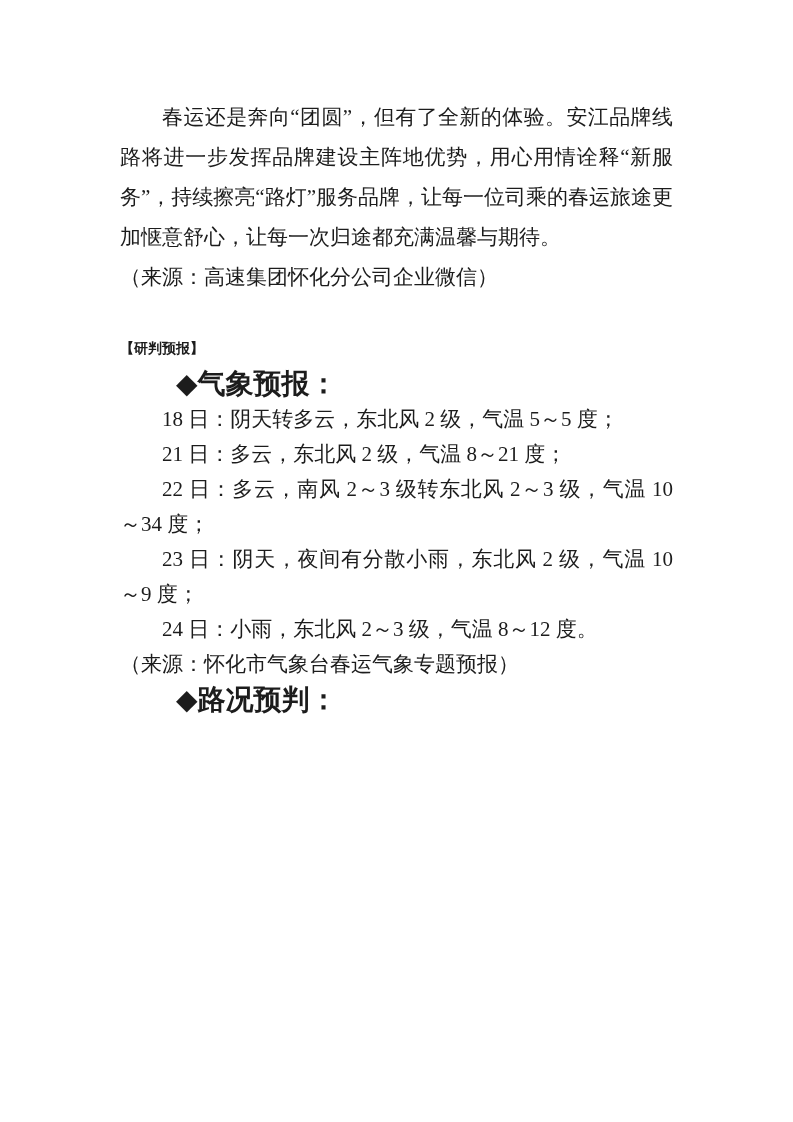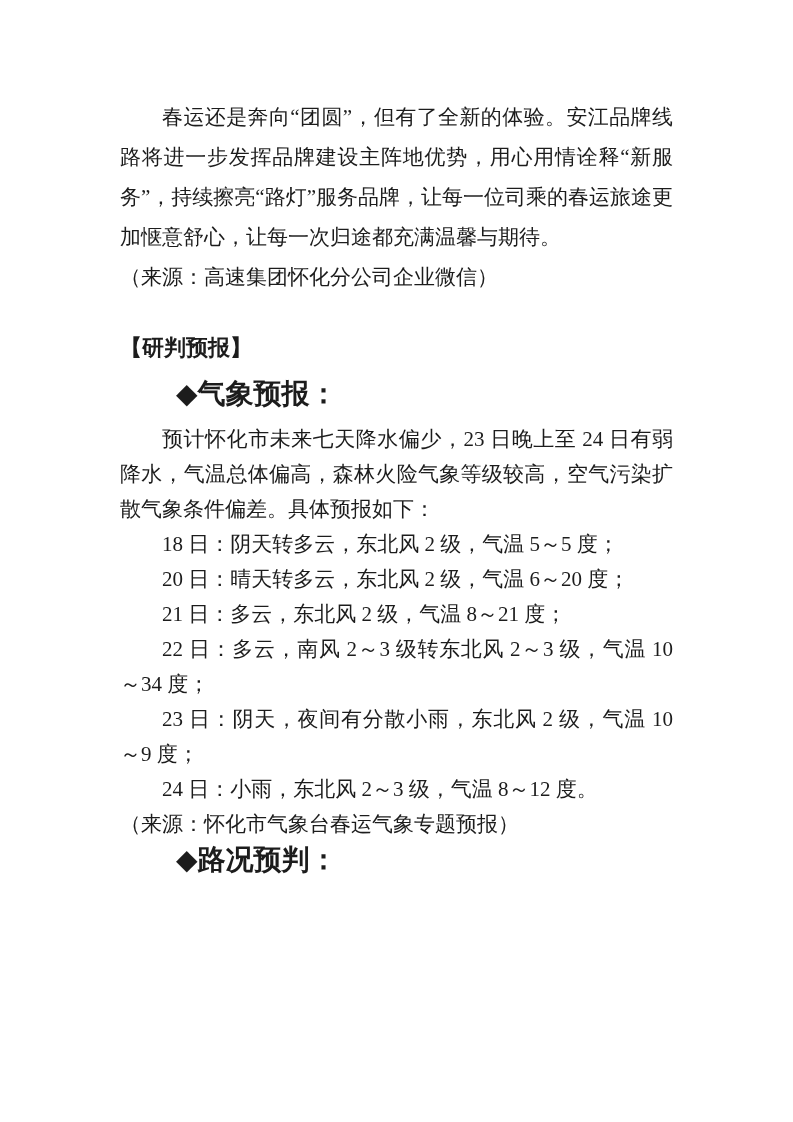--- a/index.html
+++ b/index.html
@@ -34,23 +34,23 @@
     line-height: 40px;
   }
   p.source-line {
     text-indent: 0;
     line-height: 40px;
   }
   .sec {
     line-height: 35px !important;
   }
   h2.section-heading {
-    margin: 33px 0 10px 0;
+    margin: 33px 0 0 0;
     font-family: "Liberation Sans", "DejaVu Sans", sans-serif;
-    font-size: 22px;
+    font-size: 14px;
     font-weight: 700;
     line-height: 36px;
     text-indent: 0;
   }
   h3.sub-heading {
     margin: 0;
     font-family: "Liberation Sans", "DejaVu Sans", sans-serif;
     font-size: 28px;
     font-weight: 700;
     line-height: 36px;
@@ -70,24 +70,22 @@
   <div class="content">
 
     <p class="intro-para">春运还是奔向“团圆”，但有了全新的体验。安江品牌线路将进一步发挥品牌建设主阵地优势，用心用情诠释“新服务”，持续擦亮“路灯”服务品牌，让每一位司乘的春运旅途更加惬意舒心，让每一次归途都充满温馨与期待。</p>
 
     <p class="source-line">（来源：高速集团怀化分公司企业微信）</p>
 
     <h2 class="section-heading">【研判预报】</h2>
 
     <h3 class="sub-heading">◆气象预报：</h3>
 
-    <p class="sec weather-intro">预计怀化市未来七天降水偏少，23 日晚上至 24 日有弱降水，气温总体偏高，森林火险气象等级较高，空气污染扩散气象条件偏差。具体预报如下：</p>
 
     <p class="sec">18 日：阴天转多云，东北风 2 级，气温 5～5 度；</p>
-    <p class="sec">20 日：晴天转多云，东北风 2 级，气温 6～20 度；</p>
     <p class="sec">21 日：多云，东北风 2 级，气温 8～21 度；</p>
     <p class="sec">22 日：多云，南风 2～3 级转东北风 2～3 级，气温 10～34 度；</p>
     <p class="sec">23 日：阴天，夜间有分散小雨，东北风 2 级，气温 10～9 度；</p>
     <p class="sec">24 日：小雨，东北风 2～3 级，气温 8～12 度。</p>
 
     <p class="source-line sec">（来源：怀化市气象台春运气象专题预报）</p>
 
     <h3 class="sub-heading">◆路况预判：</h3>
 
 

